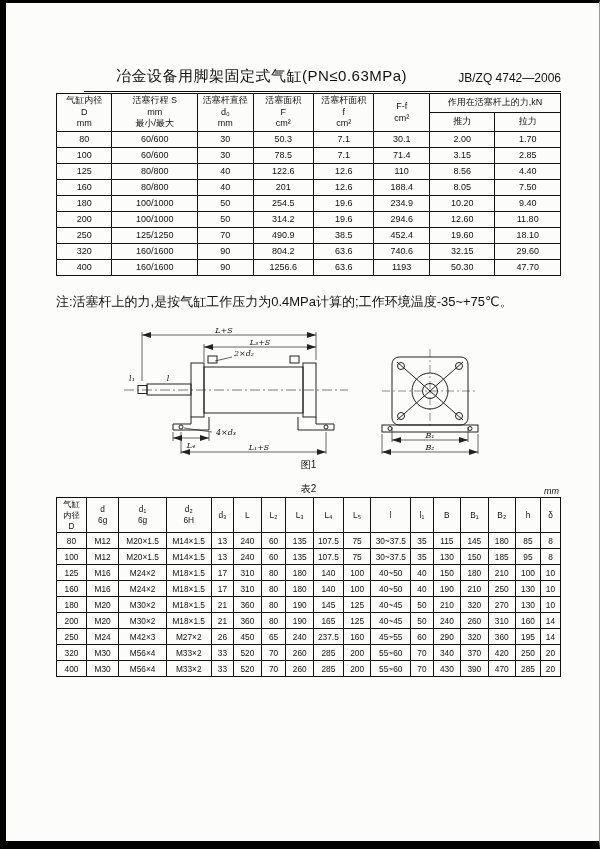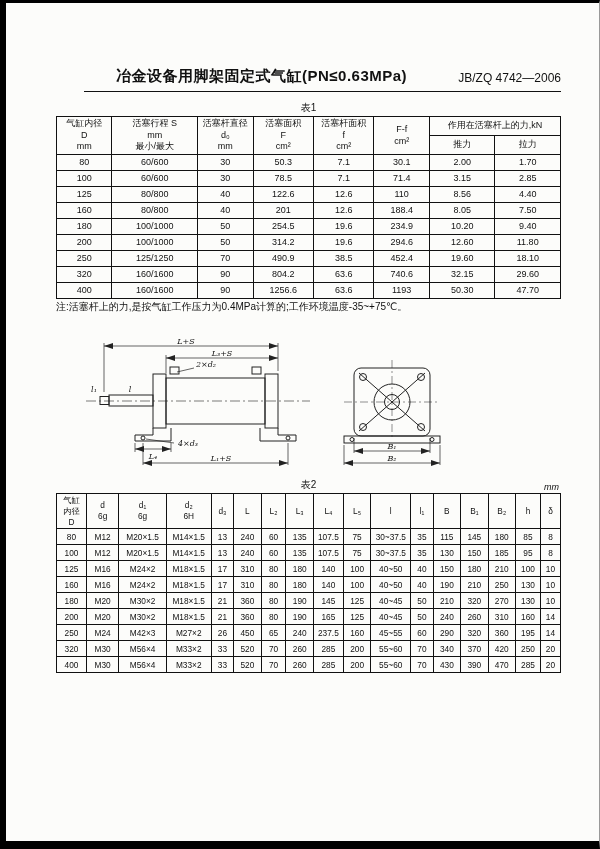--- a/index.html
+++ b/index.html
@@ -1,51 +1,50 @@
 <!DOCTYPE html>
 <html><head>
 <meta charset="utf-8">
 <style>
   html,body{margin:0;padding:0}
   body{width:600px;height:849px;background:#ffffff;font-family:"Liberation Sans","DejaVu Sans",sans-serif;color:#111}
   .page{position:relative;width:600px;height:849px;box-sizing:border-box;background:#fcfcfa;
         border-top:3px solid #000;border-left:6px solid #000;border-bottom:8px solid #000;border-right:1px solid #999;
         padding:64px 38px 0 50px;overflow:hidden}
   .title-row{display:flex;align-items:flex-end}
-  .title{font-size:15px;font-weight:bold;margin:0 0 0 60px;letter-spacing:.5px}
+  .title{font-size:15px;font-weight:normal;margin:0 0 0 60px;letter-spacing:.5px}
   .std{margin-left:auto;font-size:12px;white-space:nowrap;padding-bottom:1px}
   .rule{border-bottom:1.5px solid #111;margin:5px 0 0 28px}
   .sec{font-size:10.5px;margin:15px 0 0 28px}
   .tcap{text-align:center;font-size:10px;margin-top:9px}
   .cap-row{position:relative;margin-top:10px;font-size:10px;height:14px}
   .cap-row .cap{display:block;text-align:center}
   .cap-row .unit{position:absolute;right:2px;bottom:0;font-size:9px;font-style:italic}
   table{width:100%;border-collapse:collapse;table-layout:fixed;margin-top:1px}
   th,td{border:1px solid #111;font-size:9px;text-align:center;padding:1px;font-weight:normal;line-height:1.3}
   th{white-space:pre-line}
   td{height:13px;overflow:hidden}
   #t2 th,#t2 td{font-size:8.3px;padding:1px 0}
-  .note{font-size:10px;margin-top:1px}
-  .figure{margin-top:20px;display:flex;}
+  .note{font-size:13px;margin-top:17px}
+  .figure{margin-top:12px;display:flex;justify-content:center}
   .figcap{text-align:center;font-size:10px;margin-top:1px}
   svg text{font-size:8px;font-style:italic;fill:#111;font-family:"DejaVu Serif","Liberation Serif",serif}
 </style>
 </head>
 <body>
 
 <div class="page">
 
   <div class="title-row">
     <h1 class="title">冶金设备用脚架固定式气缸(PN≤0.63MPa)</h1>
     <div class="std">JB/ZQ 4742—2006</div>
   </div>
   <div class="rule"></div>
 
 
-  <div class="tcap">表1</div>
 
   <table id="t1">
     <colgroup>
       <col style="width:11%">
         <col style="width:17%">
         <col style="width:11%">
         <col style="width:12%">
       <col style="width:12%">
         <col style="width:11%">
         <col style="width:13%">
@@ -241,20 +240,21 @@
         <line x1="374" y1="104" x2="374" y2="119"></line>
         <line x1="298" y1="117" x2="374" y2="117" marker-start="url(#arr)" marker-end="url(#arr)"></line>
         <line x1="288" y1="111" x2="288" y2="131"></line>
         <line x1="384" y1="111" x2="384" y2="131"></line>
         <line x1="288" y1="129" x2="384" y2="129" marker-start="url(#arr)" marker-end="url(#arr)"></line>
       </g>
       <text x="336" y="115" text-anchor="middle">B₁</text>
       <text x="336" y="127" text-anchor="middle">B₂</text>
     </svg>
   </div>
+  <div class="figcap">图1</div>
 
   <div class="cap-row">
     <span class="cap">表2</span>
     <span class="unit">mm</span>
   </div>
 
   <table id="t2">
     <colgroup>
       <col style="width:6%">
         <col style="width:6.5%">

